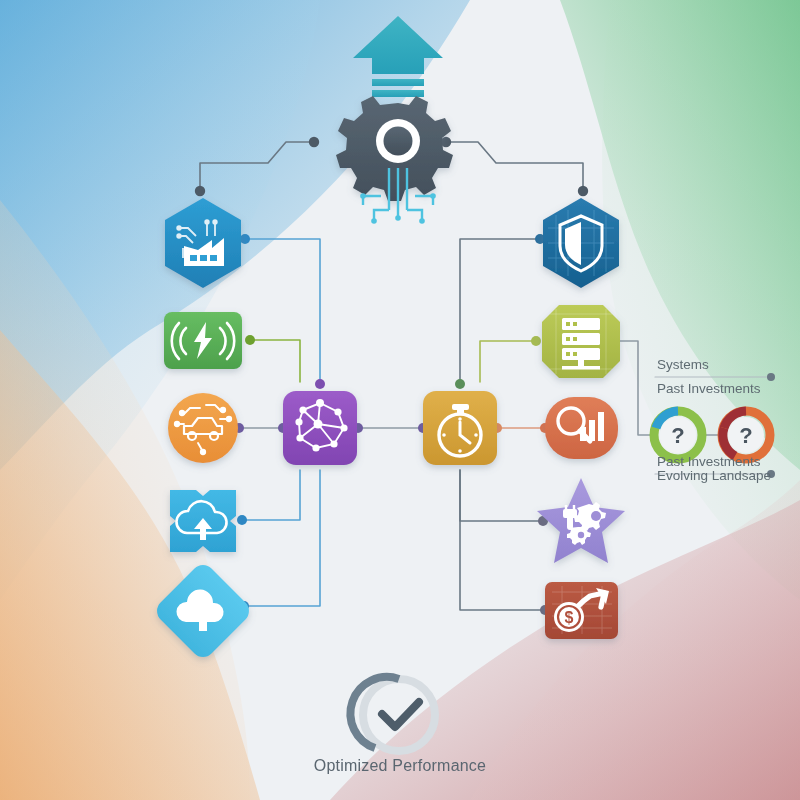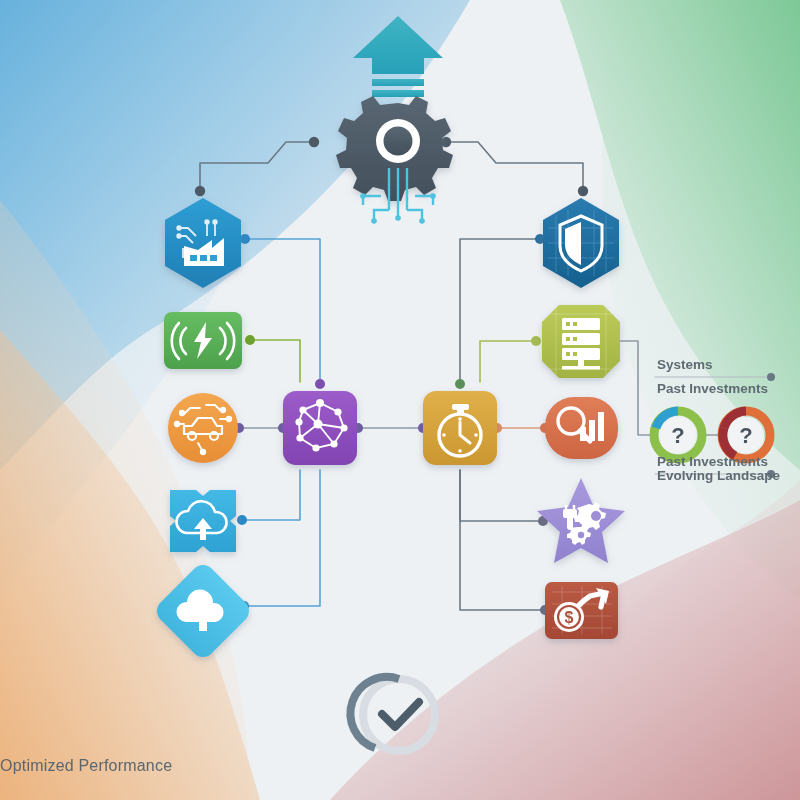--- a/index.html
+++ b/index.html
@@ -7,24 +7,24 @@
     width:800px;height:800px;overflow:hidden;
     font-family:"Liberation Sans", sans-serif;
     background:#eef1f4;
   }
   #stage{position:relative;width:800px;height:800px;overflow:hidden;background:#eef1f4;}
   #bg{position:absolute;inset:0;width:800px;height:800px;}
   #wires{position:absolute;inset:0;width:800px;height:800px;}
   #nodes{position:absolute;inset:0;width:800px;height:800px;}
   .lbl{
     position:absolute;color:#5e6b72;font-size:13.5px;
-    font-family:"Liberation Sans", sans-serif;white-space:nowrap;font-weight:bold;
+    font-family:"Liberation Sans", sans-serif;white-space:nowrap;
   }
   #perf-label{
-    position:absolute;left:0;right:0;top:757px;
+    position:absolute;left:0;right:0;top:757px;text-align:center;
     color:#5a6670;font-size:16px;letter-spacing:.2px;
   }
 </style>
 </head>
 <body>
 
 <div id="stage">
 
   <svg id="bg" viewBox="0 0 800 800">
     <defs>

